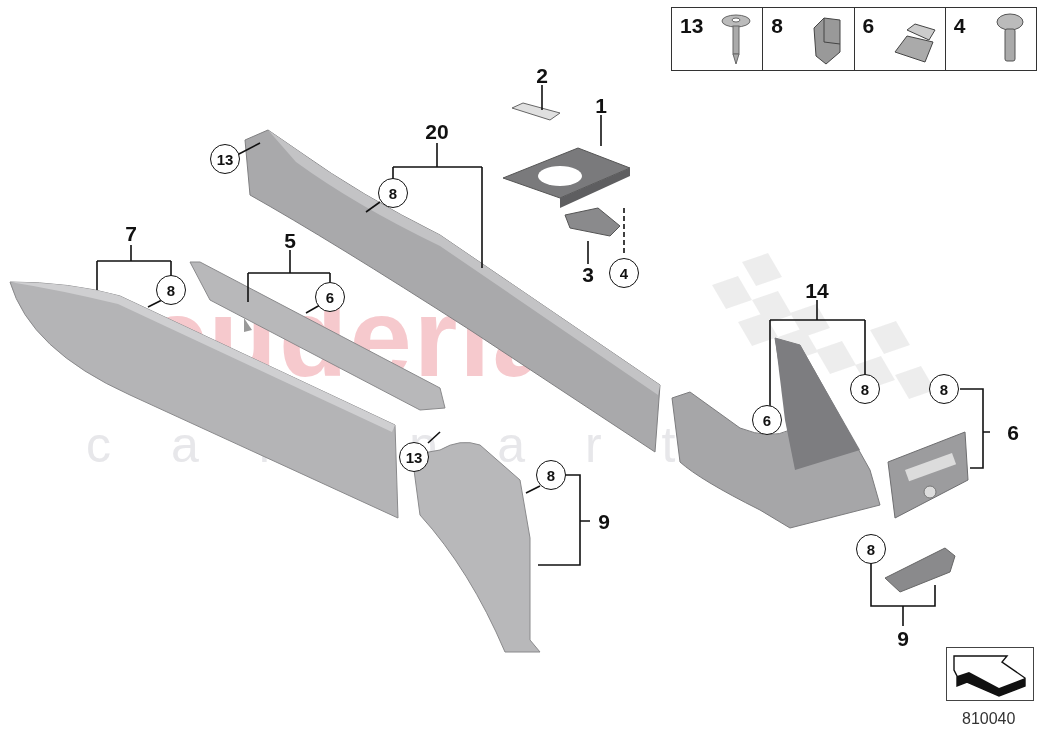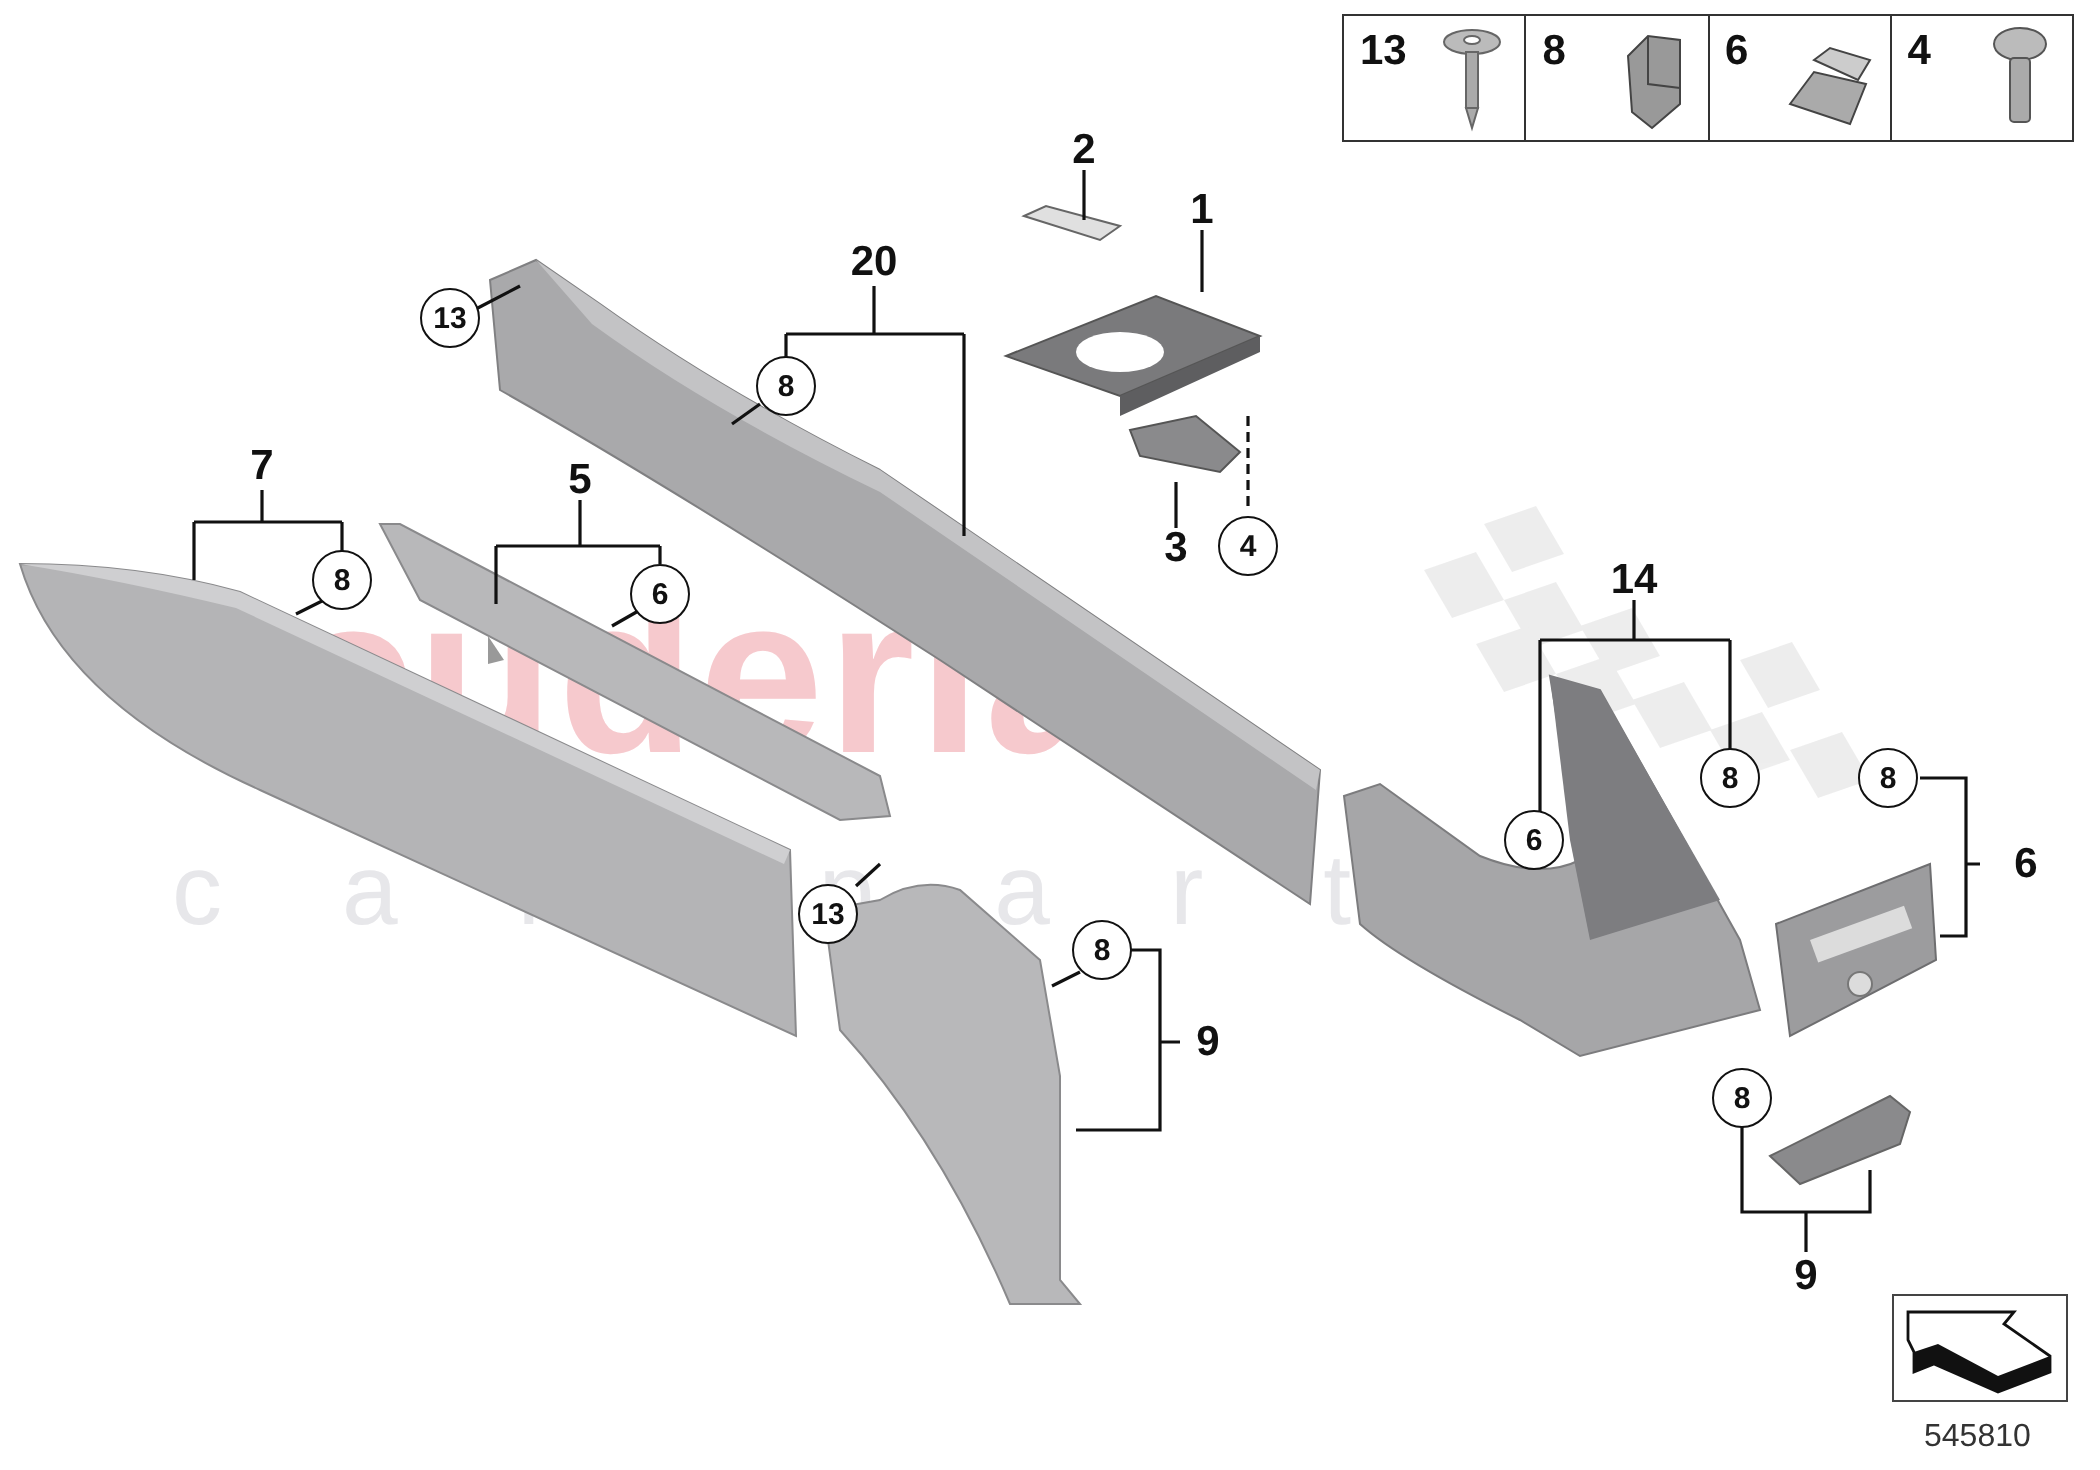--- a/index.html
+++ b/index.html
@@ -172,14 +172,14 @@
   <span class="circle" style="left:767px;top:420px">6</span>
   <span class="circle" style="left:944px;top:389px">8</span>
   <span class="circle" style="left:871px;top:549px">8</span>
 
   <div class="refbox">
     <svg width="86" height="52">
       <path d="M7,8 L60,8 L55,14 L78,30 L78,38 L52,48 L20,34 L10,38 L10,28 L7,22 Z" fill="#fff" stroke="#111" stroke-width="1.4"></path>
       <path d="M10,28 L22,24 L52,40 L78,30 L78,38 L52,48 L20,34 L10,38 Z" fill="#111"></path>
     </svg>
   </div>
-  <span class="refnum">545810</span>
+  <span class="refnum">810040</span>
 </div>
 
 </body></html>

